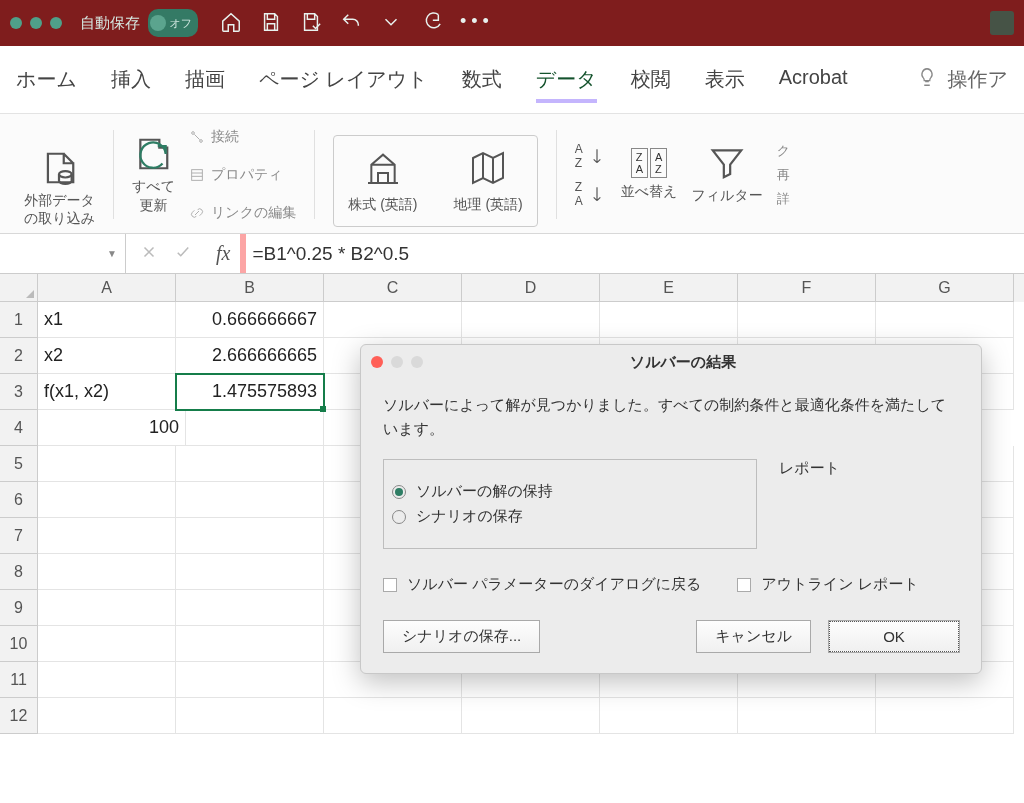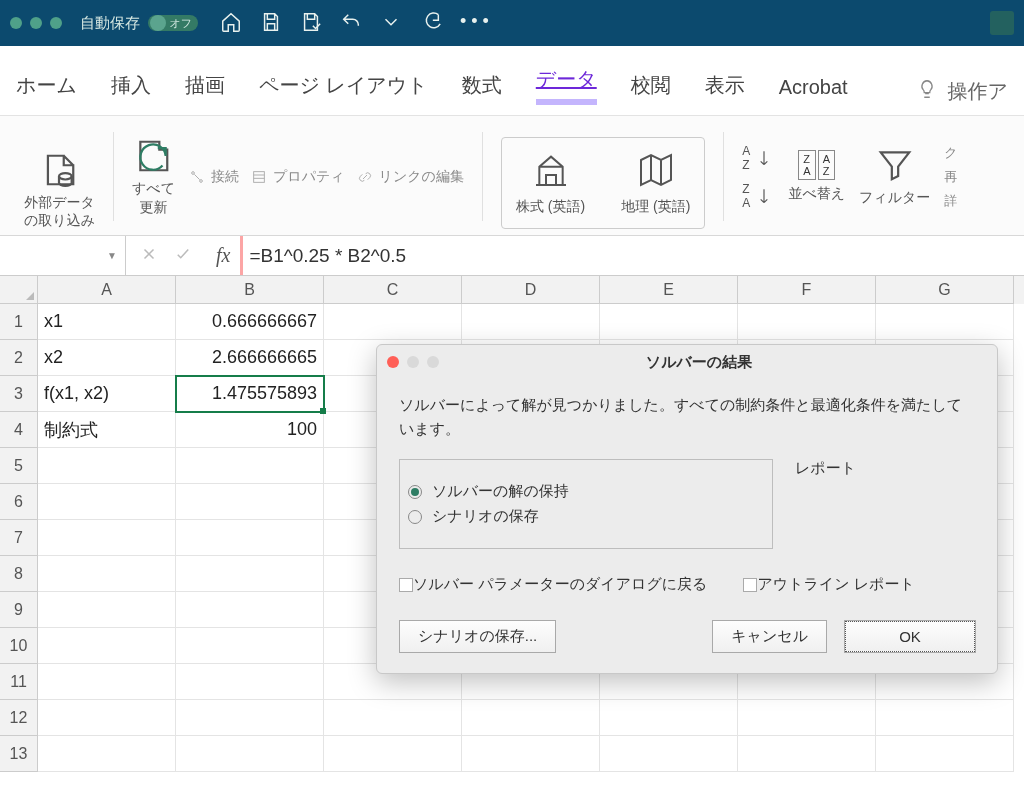--- a/index.html
+++ b/index.html
@@ -1,98 +1,98 @@
 <!DOCTYPE html>
 <html><head>
 <meta charset="utf-8">
 <style>
   * { box-sizing: border-box; margin: 0; padding: 0; }
   body { font-family: -apple-system, "Hiragino Sans", "Hiragino Kaku Gothic ProN", Meiryo, sans-serif; font-size: 14px; color: #333; background: #fff; width: 1024px; height: 803px; overflow: hidden; position: relative; }
 
   
-  .titlebar { background: #0c4a6e; height: 46px; display: flex; align-items: center; padding: 0 10px; color: #d6e8e2; }
+  .titlebar { background: #7f1d1d; height: 46px; display: flex; align-items: center; padding: 0 10px; color: #d6e8e2; }
   .traffic { display: flex; gap: 8px; margin-right: 18px; }
   .traffic-dot { width: 12px; height: 12px; border-radius: 50%; background: #4fa089; }
   .autosave { font-size: 15px; color: #d6e8e2; display: flex; align-items: center; gap: 4px; }
-  .autosave-toggle { display: inline-flex; align-items: center; background: #347a65; border-radius: 10px; width: 50px; height: 16px; position: relative; margin-left: 4px; }
+  .autosave-toggle { display: inline-flex; align-items: center; background: #347a65; border-radius: 10px; width: 50px; height: 28px; position: relative; margin-left: 4px; }
   .autosave-toggle .knob { width: 16px; height: 16px; background: #5ba48e; border-radius: 50%; position: absolute; left: 2px; }
   .autosave-toggle .label { font-size: 11px; color: #cfe6df; margin-left: auto; margin-right: 6px; }
   .title-icons { display: flex; gap: 18px; margin-left: 22px; }
   .title-icons svg { width: 22px; height: 22px; stroke: #e8f1ee; fill: none; stroke-width: 1.6; }
   .excel-logo { margin-left: auto; width: 24px; height: 24px; background: #2e6b58; border-radius: 3px; opacity: 0.7; }
 
   
-  .ribbon-tabs { display: flex; align-items: flex-end; gap: 34px; padding: 20px 16px 10px 16px; font-size: 20px; color: #444; border-bottom: 1px solid #e3e3e3; }
+  .ribbon-tabs { display: flex; align-items: flex-start; gap: 34px; padding: 20px 16px 10px 16px; font-size: 20px; color: #444; border-bottom: 1px solid #e3e3e3; }
   .ribbon-tab { cursor: pointer; padding-bottom: 6px; }
-  .ribbon-tab.active { color: #6d28d9; border-bottom: 6px solid #c4b5fd; font-weight: 500; text-decoration: underline; }
+  .ribbon-tab.active { color: #14532d; border-bottom: 4px solid #c4b5fd; font-weight: 500; }
   .ribbon-right { margin-left: auto; display: flex; align-items: center; gap: 10px; color: #666; }
   .bulb-icon svg { width: 22px; height: 22px; stroke: #888; fill: none; stroke-width: 1.4; }
 
   
   .ribbon { display: flex; align-items: stretch; padding: 8px 10px 6px 10px; background: #fbfbfb; border-bottom: 1px solid #d8d8d8; height: 120px; }
   .ribbon-group { display: flex; flex-direction: column; align-items: center; justify-content: flex-end; padding: 0 14px; position: relative; }
   .ribbon-sep { width: 1px; background: #e0e0e0; margin: 8px 4px; }
   .big-btn { display: flex; flex-direction: column; align-items: center; gap: 4px; cursor: pointer; }
   .big-btn svg { width: 38px; height: 38px; stroke: #555; fill: none; stroke-width: 1.4; }
   .big-btn .lbl { font-size: 14px; color: #555; text-align: center; line-height: 1.3; }
-  .small-list { display: flex; flex-direction: row; gap: 12px; }
+  .small-list { display: flex; flex-direction: column; gap: 20px; }
   .small-item { display: flex; align-items: center; gap: 6px; font-size: 14px; color: #8a8a8a; cursor: pointer; }
   .small-item svg { width: 16px; height: 16px; stroke: #aaa; fill: none; stroke-width: 1.4; }
   .datatype-box { border: 1px solid #ccc; border-radius: 4px; padding: 22px 14px; display: flex; gap: 36px; align-items: center; height: 92px; }
   .dt-item { display: flex; flex-direction: column; align-items: center; gap: 8px; cursor: pointer; }
   .dt-item svg { width: 40px; height: 40px; stroke: #555; fill: none; stroke-width: 1.2; }
   .dt-item .lbl { font-size: 14px; color: #555; }
   .sort-col { display: flex; flex-direction: column; gap: 10px; font-size: 13px; color: #555; }
   .sort-item { display: flex; align-items: center; gap: 4px; cursor: pointer; }
   .sort-item svg { width: 20px; height: 20px; stroke: #555; fill: none; stroke-width: 1.4; }
   .za-box { border: 1px solid #888; padding: 2px 4px; font-size: 11px; }
   .filter-col { display:flex; flex-direction:column; gap:6px; font-size:13px; color:#888;}
 
   
   .formula-bar { display: flex; align-items: center; height: 40px; border-bottom: 1px solid #ccc; }
   .name-box { width: 126px; height: 100%; border-right: 1px solid #ccc; display: flex; align-items: center; padding: 0 8px; }
   .name-dd { margin-left: auto; color: #888; font-size: 10px; }
   .fb-icons { display: flex; gap: 16px; padding: 0 14px; color: #bbb; align-items:center; }
   .fb-icons svg { width: 18px; height: 18px; stroke: currentColor; fill: none; stroke-width: 2; }
   .fx { font-style: italic; font-family: "Times New Roman", serif; font-size: 20px; color: #555; padding: 0 10px; }
-  .formula-input { flex: 1; height: 100%; border: none; outline: none; font-size: 19px; color: #333; padding-left: 6px; border-left: 3px solid #fca5a5; }
+  .formula-input { flex: 1; height: 100%; border: none; outline: none; font-size: 19px; color: #333; padding-left: 6px; border-left: 6px solid #fca5a5; }
 
   
   .grid-wrap { position: relative; }
   .col-headers { display: flex; height: 28px; background: #f2f2f2; }
   .corner { width: 38px; border-right: 1px solid #ccc; border-bottom: 1px solid #ccc; background: #f2f2f2; position:relative;}
   .corner::after{content:""; position:absolute; right:3px; bottom:3px; width:0;height:0; border-left:8px solid transparent; border-bottom:8px solid #bbb;}
   .ch { width: 138px; border-right: 1px solid #ccc; border-bottom: 1px solid #ccc; text-align: center; font-size: 16px; color: #555; display:flex; align-items:center; justify-content:center; }
   .ch.B { width: 148px; }
   .row { display: flex; height: 36px; }
   .rh { width: 38px; background: #f2f2f2; border-right: 1px solid #ccc; border-bottom: 1px solid #ccc; text-align: center; font-size: 16px; color: #555; display:flex; align-items:center; justify-content:center;}
   .cell { width: 138px; border-right: 1px solid #e4e4e4; border-bottom: 1px solid #e4e4e4; padding: 0 6px; display:flex; align-items:center; font-size:18px; color:#222;}
   .cell.B { width: 148px; justify-content: flex-end; }
   .cell.selected { outline: 2px solid #157d4a; outline-offset: -1px; position:relative;}
   .cell.selected::after{content:"";position:absolute;right:-3px;bottom:-3px;width:6px;height:6px;background:#157d4a;}
 
   
-  .dialog { position: absolute; left: 376px; top: 344px; width: 622px; background: #ececec; border: 1px solid #c8c8c8; border-radius: 6px; box-shadow: 0 8px 28px rgba(0,0,0,0.25); }
+  .dialog { position: absolute; left: 360px; top: 344px; width: 622px; background: #ececec; border: 1px solid #c8c8c8; border-radius: 6px; box-shadow: 0 8px 28px rgba(0,0,0,0.25); }
   .dialog-title { display:flex; align-items:center; height: 34px; padding: 0 10px; font-size: 15px; font-weight: 600; color:#333;}
   .dialog-traffic { display:flex; gap:8px; margin-right: 12px;}
   .dt-red { width:12px;height:12px;border-radius:50%;background:#ff5f57;}
   .dt-gray { width:12px;height:12px;border-radius:50%;background:#d9d9d9;}
   .dialog-title-text { flex:1; text-align:center; margin-right: 40px;}
   .dialog-body { padding: 14px 22px 20px 22px; font-size: 15px; color:#333;}
   .msg { line-height: 1.6; margin-bottom: 18px;}
   .dialog-row1 { display:flex; gap: 22px; align-items:flex-start;}
   .radio-box { border: 1px solid #bdbdbd; padding: 16px 8px; flex: 1; }
   .radio-item { display:flex; align-items:center; gap: 10px; margin: 6px 0; cursor:pointer;}
   .radio { width:14px;height:14px;border-radius:50%;border:1px solid #888; display:inline-flex; align-items:center; justify-content:center;}
   .radio.checked::after{content:"";width:8px;height:8px;border-radius:50%;background:#2e7d64;}
   .report-col { width: 180px;}
   .report-label { margin-bottom: 8px;}
   .report-box { border:1px solid #bdbdbd; padding: 6px 10px; height: 72px; font-size:15px;}
   .dialog-row2 { display:flex; gap: 36px; margin-top: 26px; align-items:flex-start;}
-  .chk-item { display:flex; align-items:flex-start; gap:0; cursor:pointer;}
+  .chk-item { display:flex; align-items:flex-start; gap:10px; cursor:pointer;}
   .chk { width:14px;height:14px;border:1px solid #aaa; background:#fff; margin-top:3px;}
   .dialog-buttons { display:flex; gap: 18px; margin-top: 26px; align-items:center;}
   .dbtn { border:1px solid #a9a9a9; background: linear-gradient(#fdfdfd,#f0f0f0); padding: 6px 18px; font-size:15px; cursor:pointer; min-width:100px; text-align:center;}
   .dbtn.ok { border:1px dotted #555; outline:1px solid #a9a9a9; min-width:130px;}
   .spacer{flex:1;}
 </style>
 </head>
 <body>
 
 <div class="titlebar">
@@ -305,21 +305,20 @@
         <div class="cell">f(x1, x2)</div>
         <div class="cell B selected">1.475575893</div>
         <div class="cell"></div>
         <div class="cell"></div>
         <div class="cell"></div>
         <div class="cell"></div>
         <div class="cell"></div>
       </div>
       <div class="row">
         <div class="rh">4</div>
-        <div class="cell">制約式</div>
         <div class="cell B">100</div>
         <div class="cell"></div>
         <div class="cell"></div>
         <div class="cell"></div>
         <div class="cell"></div>
         <div class="cell"></div>
       </div>
       <div class="row">
         <div class="rh">5</div>
         <div class="cell"></div>
@@ -385,30 +384,20 @@
         <div class="cell"></div>
         <div class="cell B"></div>
         <div class="cell"></div>
         <div class="cell"></div>
         <div class="cell"></div>
         <div class="cell"></div>
         <div class="cell"></div>
       </div>
       <div class="row">
         <div class="rh">12</div>
-        <div class="cell"></div>
-        <div class="cell B"></div>
-        <div class="cell"></div>
-        <div class="cell"></div>
-        <div class="cell"></div>
-        <div class="cell"></div>
-        <div class="cell"></div>
-      </div>
-      <div class="row">
-        <div class="rh">13</div>
         <div class="cell"></div>
         <div class="cell B"></div>
         <div class="cell"></div>
         <div class="cell"></div>
         <div class="cell"></div>
         <div class="cell"></div>
         <div class="cell"></div>
       </div>
     </div>
 </div>

